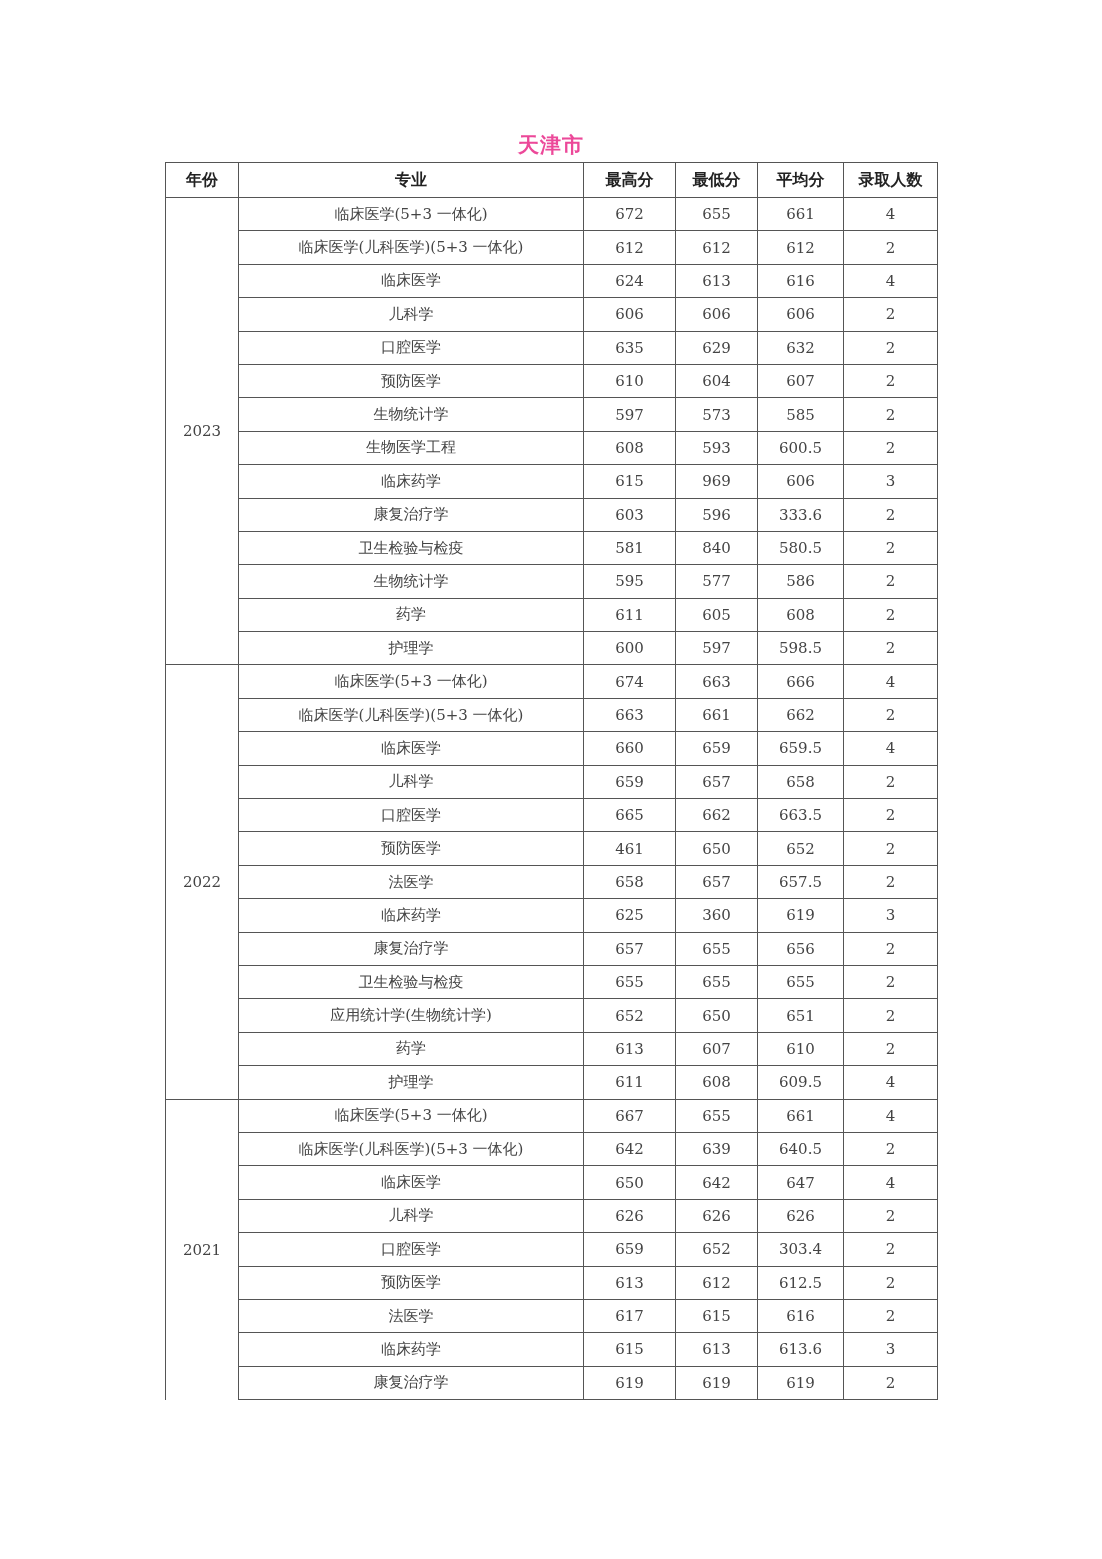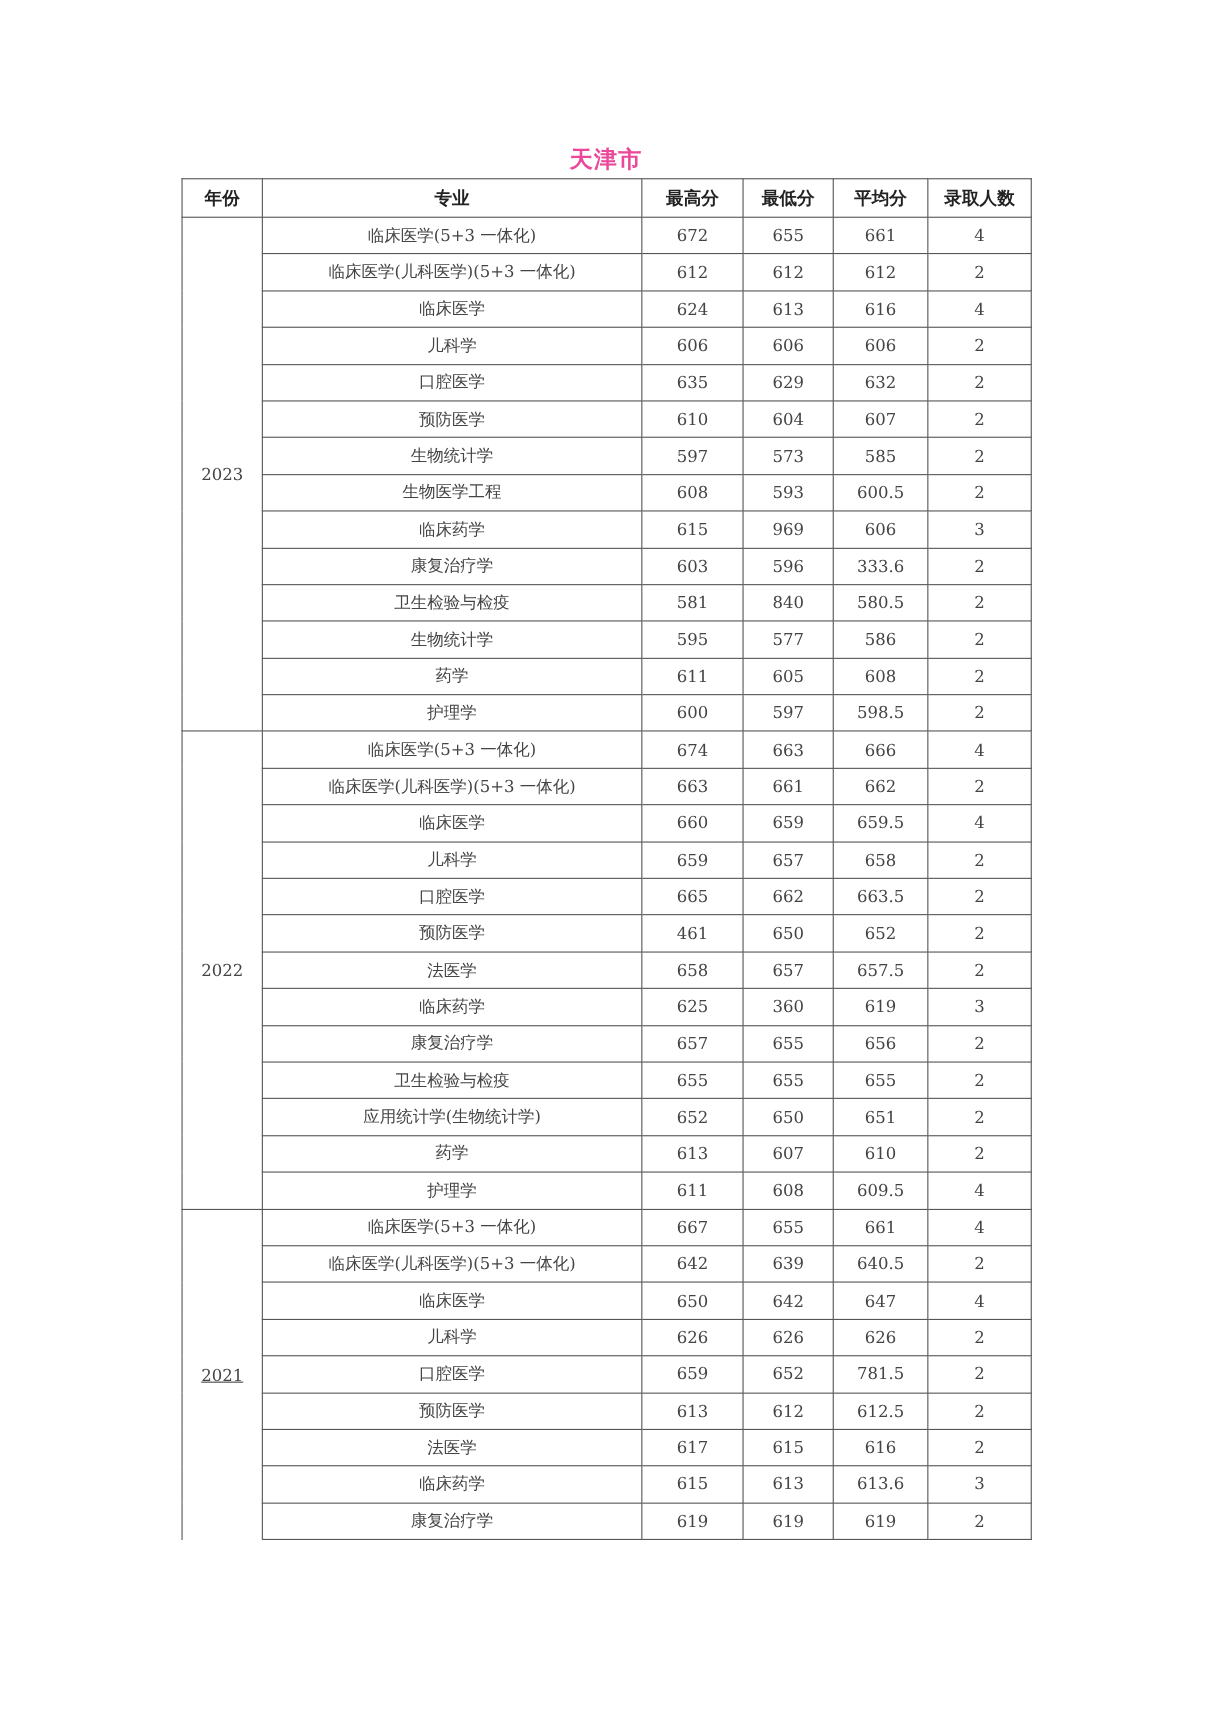--- a/index.html
+++ b/index.html
@@ -14,21 +14,21 @@
   table.score-table col.c-major { width: 345px; }
   table.score-table col.c-max { width: 92px; }
   table.score-table col.c-min { width: 82px; }
   table.score-table col.c-avg { width: 86px; }
   table.score-table col.c-cnt { width: 94px; }
   th, td { border: 1px solid #555; text-align: center; padding: 0; overflow: hidden; white-space: nowrap; }
   th { height: 34px; font-family: "DejaVu Sans", "Liberation Sans", sans-serif; font-weight: bold;
        font-size: 16px; color: #222; margin-top: 32px; }
   td { height: 32.4px; font-size: 15px; color: #444; }
   td.year-cell { vertical-align: middle; }
-  td.year-open { border-bottom: none; text-decoration: underline; }
+  td.year-open { border-bottom: none; }
 </style>
 </head>
 <body>
 
 <div class="page-title">天津市</div>
 
 <table class="score-table">
   <colgroup>
     <col class="c-year">
       <col class="c-major">
@@ -265,21 +265,21 @@
         <td>儿科学</td>
         <td>626</td>
         <td>626</td>
         <td>626</td>
         <td>2</td>
       </tr>
       <tr>
         <td>口腔医学</td>
         <td>659</td>
         <td>652</td>
-        <td>781.5</td>
+        <td>303.4</td>
         <td>2</td>
       </tr>
       <tr>
         <td>预防医学</td>
         <td>613</td>
         <td>612</td>
         <td>612.5</td>
         <td>2</td>
       </tr>
       <tr>

